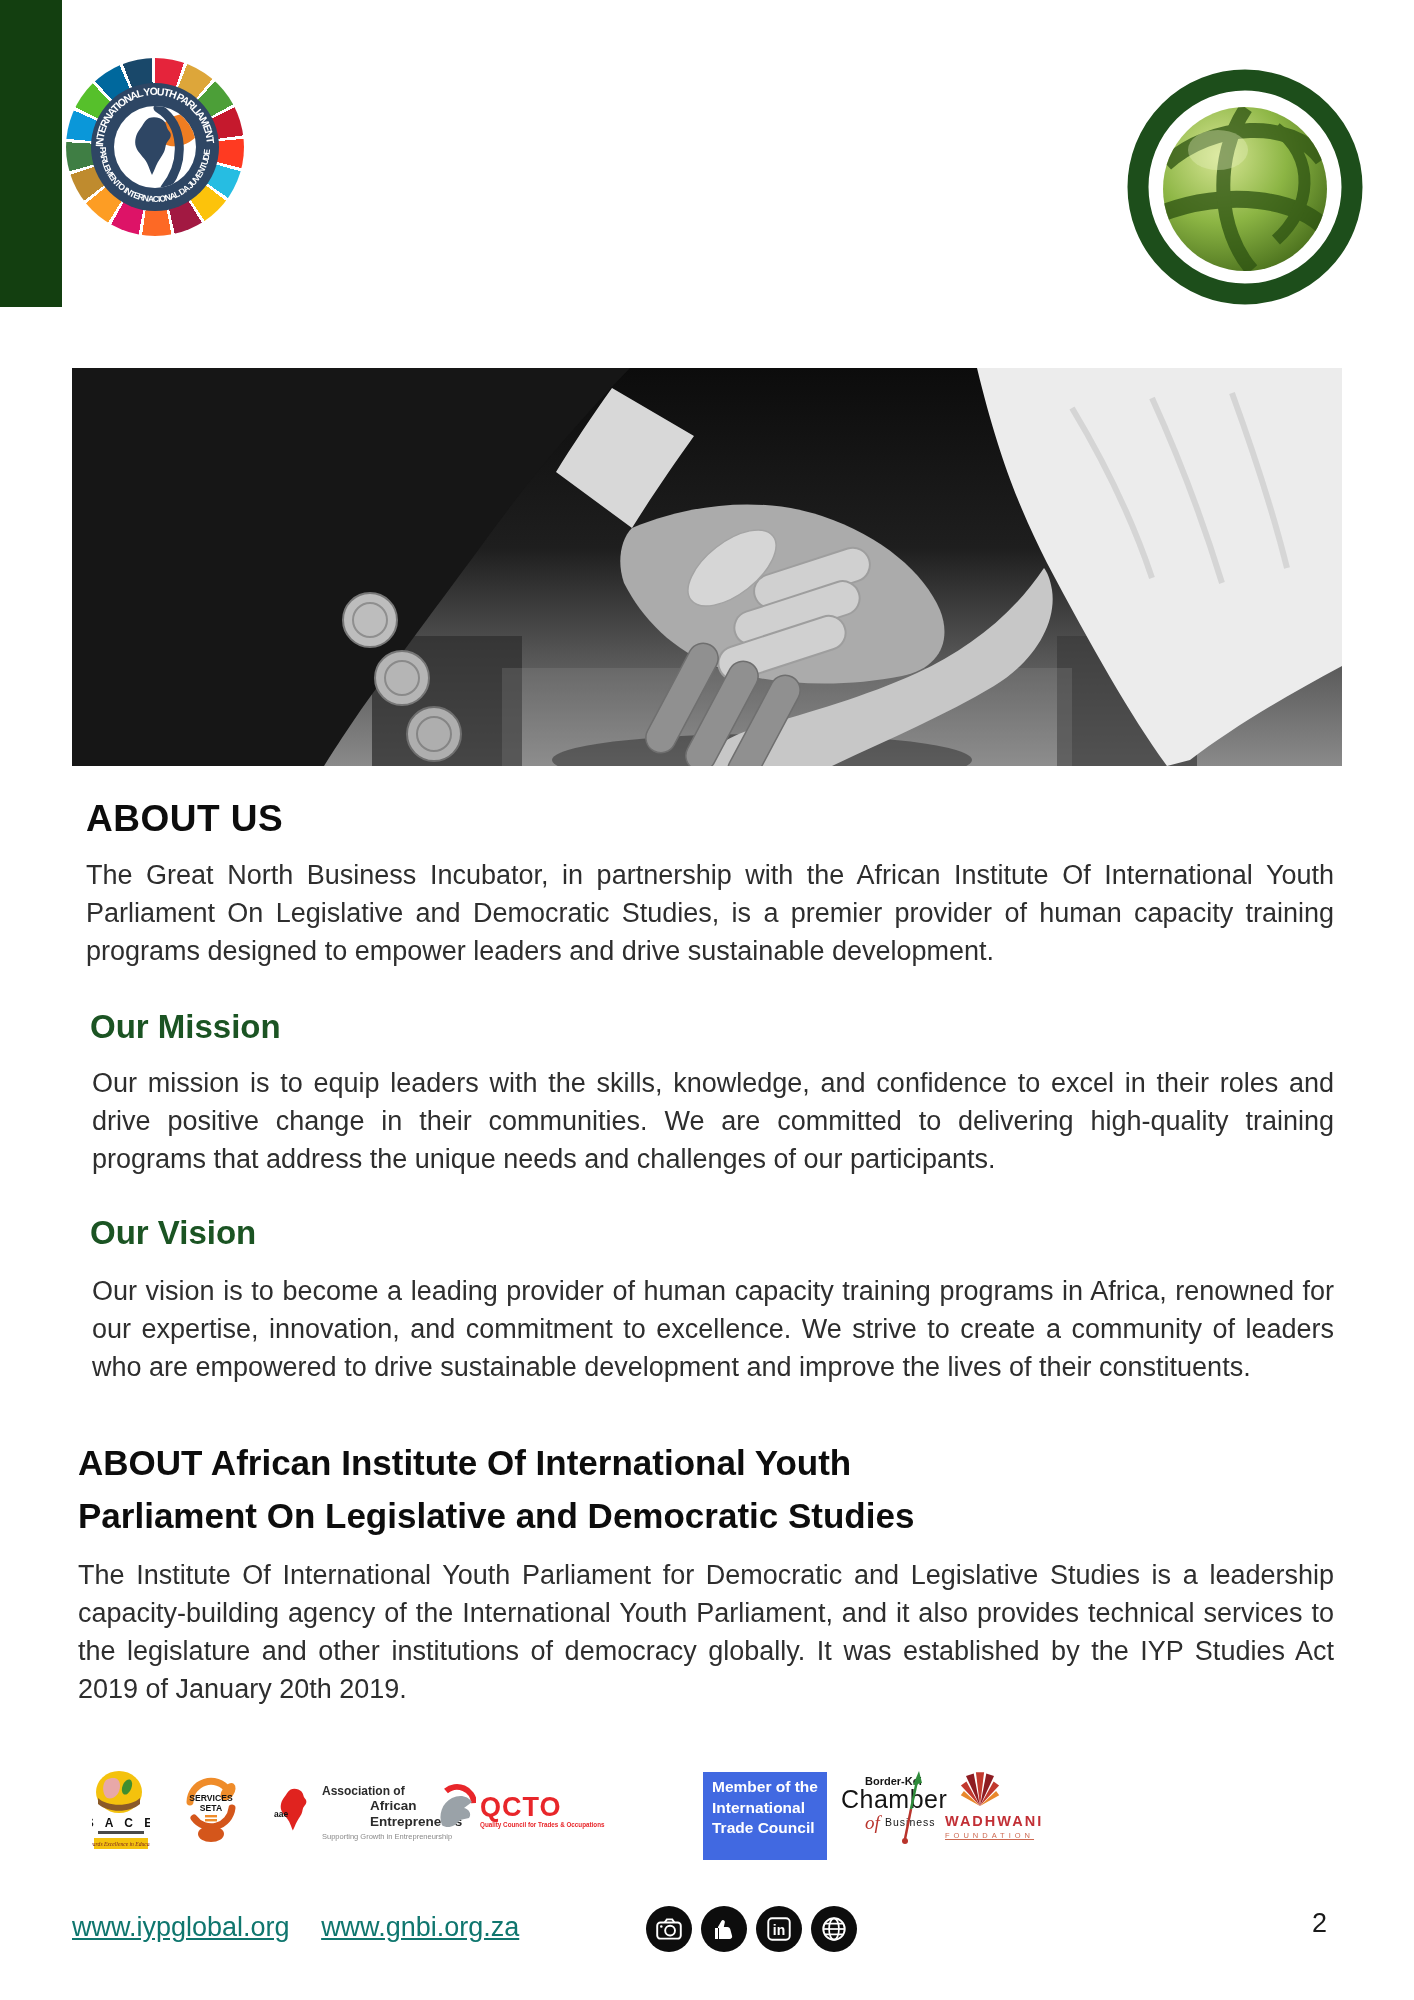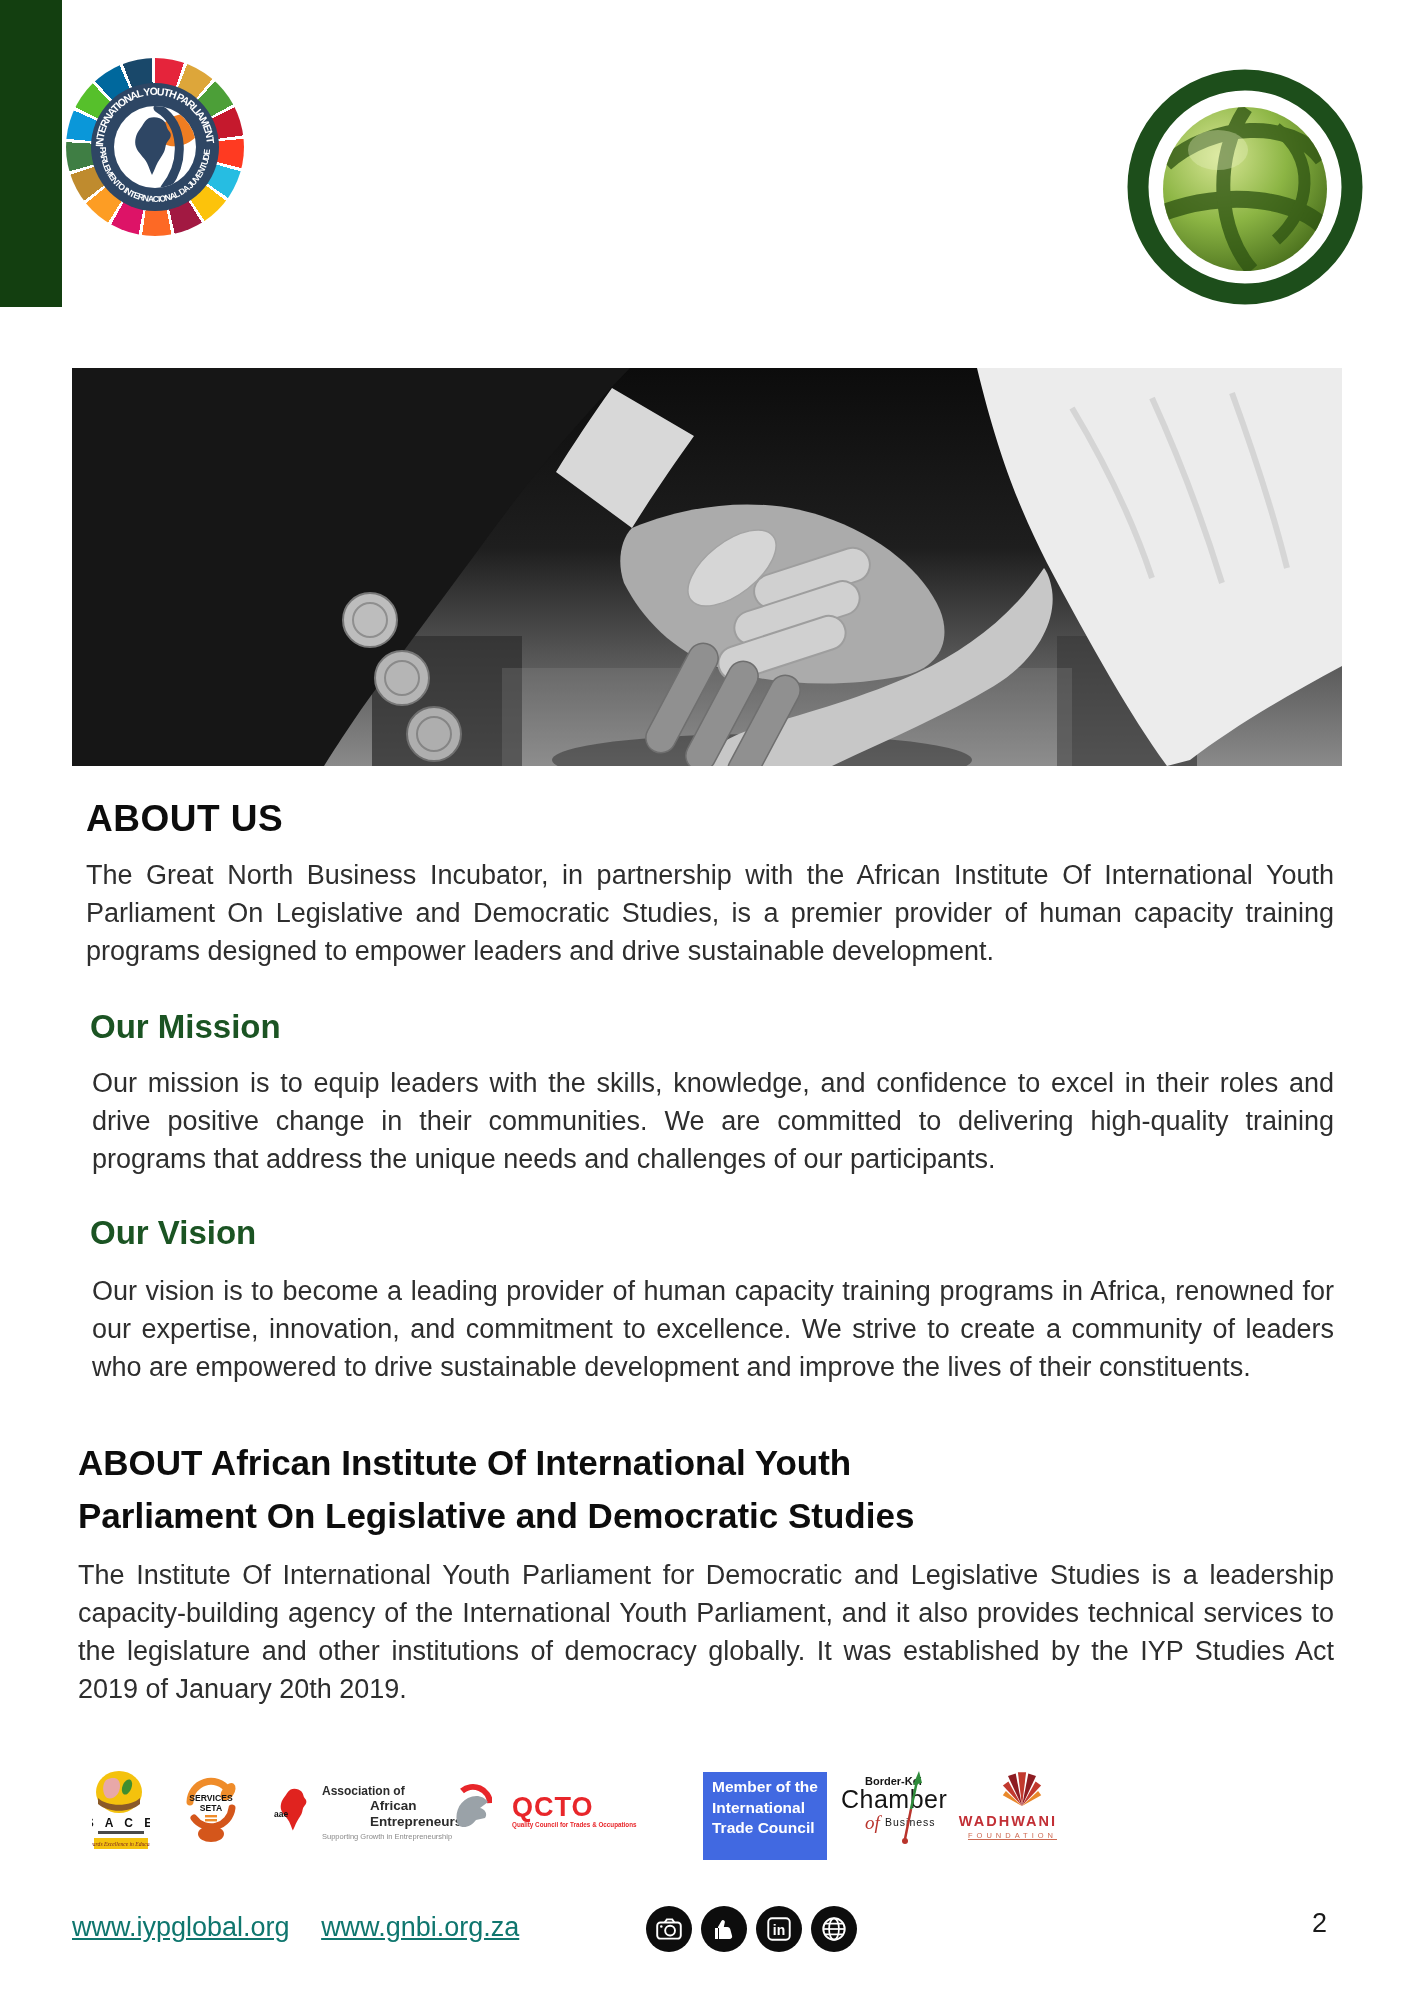--- a/index.html
+++ b/index.html
@@ -55,32 +55,32 @@
 
   
   .partners { position:absolute; left:0; top:1762px; width:1414px; height:96px; }
   .partner { position:absolute; }
   .sace { left:92px; top:8px; width:58px; height:84px; }
   .seta { left:182px; top:6px; width:58px; height:84px; }
   .aae  { left:274px; top:20px; width:182px; height:60px; display:flex; align-items:center; gap:8px; }
   .aae .t1 { font-size:12px; font-weight:700; color:#2b2b2b; line-height:14px; }
   .aae .t2 { font-size:13.5px; font-weight:700; color:#2b2b2b; line-height:16px;margin-left:48px; }
   .aae .t3 { font-size:7.5px; color:#8a8a8a; margin-top:2px; }
-  .qcto { left:452px; top:16px; width:130px; height:64px; display:flex; align-items:center; gap:20px; }
+  .qcto { left:436px; top:16px; width:130px; height:64px; display:flex; align-items:center; gap:4px; }
   .qcto .big { font-size:27px; font-weight:800; color:#e8262a; letter-spacing:1px; line-height:28px; }
   .qcto .tag { font-size:6.3px; font-weight:700; color:#e8262a; white-space:nowrap; }
   .itc { left:703px; top:10px; width:124px; height:88px; background:#4169e1; color:#fff;
          font-weight:700; font-size:15.5px; line-height:20.5px; padding:5px 0 0 9px; }
   .bk { left:841px; top:13px; width:98px; height:72px; }
   .bk .top { position:absolute; left:24px; top:0; font-size:11px; font-weight:700; color:#141414; }
   .bk .main { position:absolute; left:0; top:10px; font-size:25px; color:#141414; letter-spacing:0.5px; }
   .bk .of { position:absolute; left:24px; top:37px; font-family:"Liberation Serif",serif; font-style:italic; font-size:19px; color:#b9342c; }
   .bk .sub { position:absolute; left:44px; top:41px; font-size:10.5px; font-weight:400; color:#141414; letter-spacing:1px; }
   .bk svg { position:absolute; left:52px; top:-8px; }
-  .ww { left:945px; top:10px; width:112px; height:76px; text-align:right; }
+  .ww { left:945px; top:10px; width:112px; height:76px; text-align:left; }
   .ww .name { font-size:14.5px; font-weight:800; color:#c22f35; letter-spacing:2px; margin-top:1px; }
   .ww .sub { font-size:7.5px; color:#cd6a52; letter-spacing:4px; margin-top:2px;text-decoration:underline; }
   .logo-tiny-text { font-family:"Liberation Sans",sans-serif; }
 
   
   .flinks { position:absolute; left:72px; top:1912px; font-size:27px; }
   .flinks span { color:#0f766e; text-decoration:underline; margin-right:24px; cursor:pointer; }
   .social { position:absolute; left:646px; top:1906px; display:flex; gap:9px; }
   .sc { width:46px; height:46px; border-radius:50%; background:#0d0d0d; display:flex; align-items:center; justify-content:center; }
   .sc svg text { font-family:"Liberation Sans",sans-serif; }

